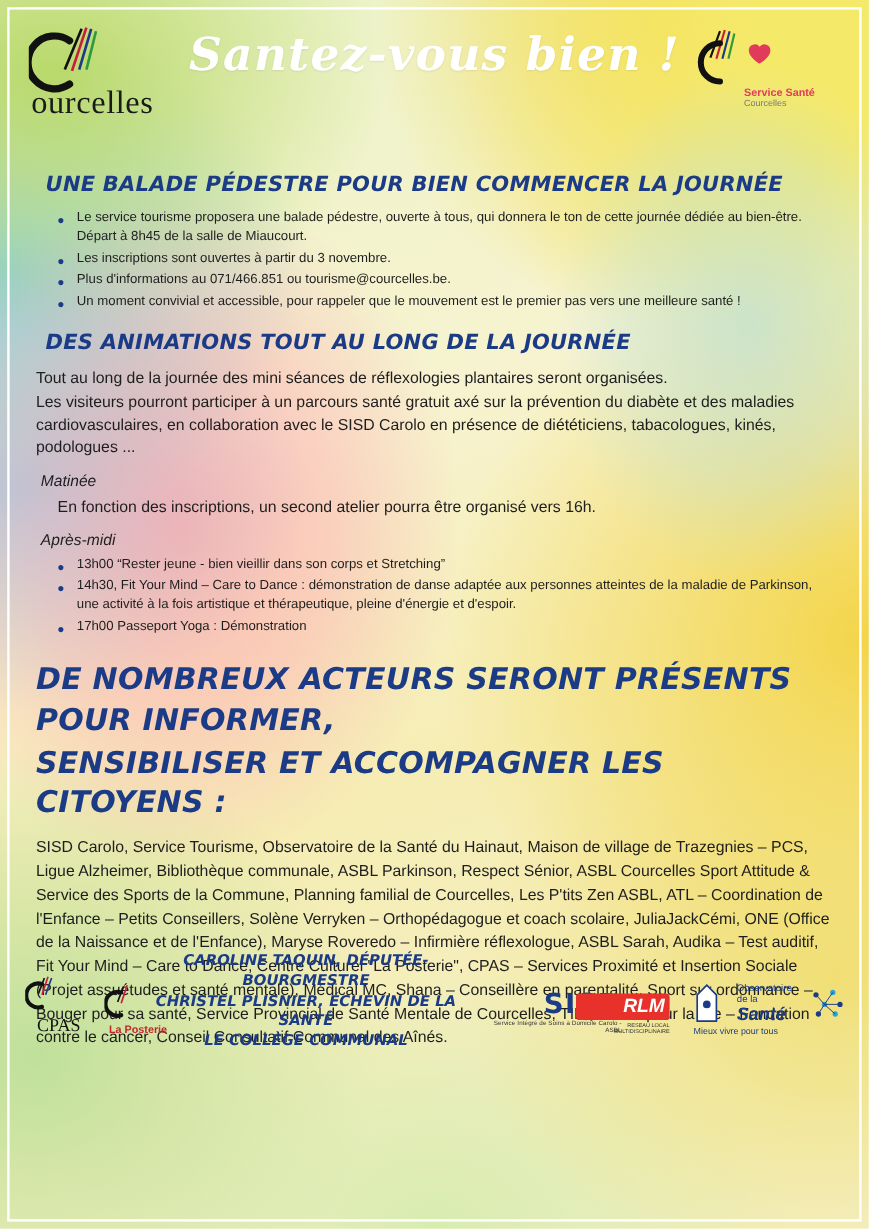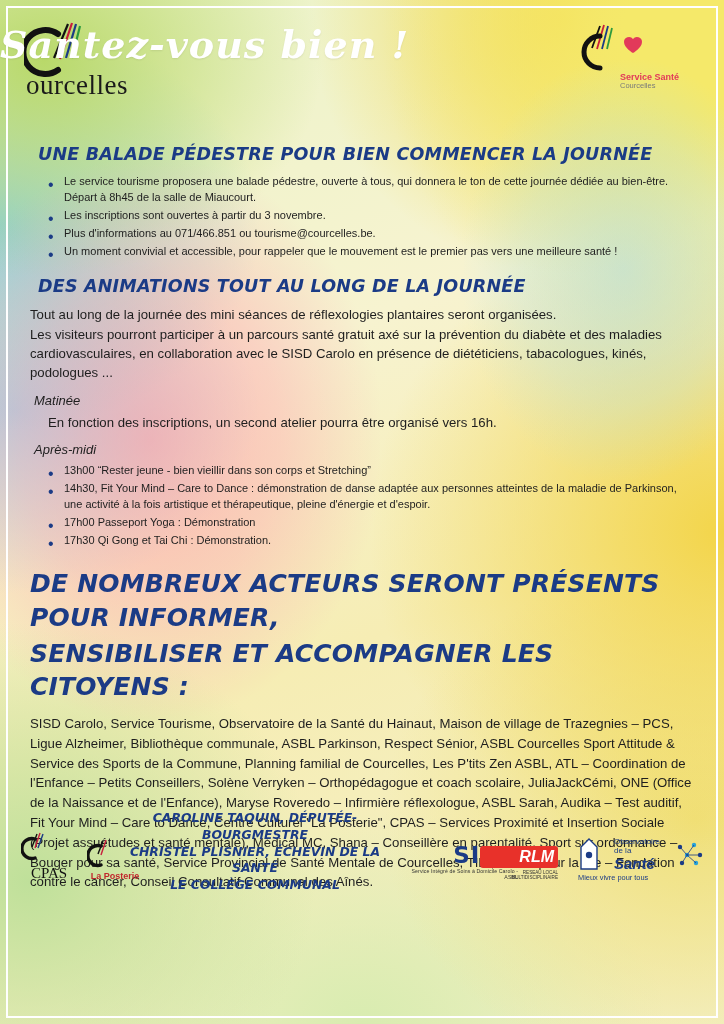--- a/index.html
+++ b/index.html
@@ -69,21 +69,21 @@
     width: 120px; height: 80px;
   }
   .logo-santé .ls-txt {
     position: absolute; left: 42px; top: 50px;
     font-size: 9px; color: #e23a5a; font-weight: bold; line-height: 1.15;
     text-align: left;
   }
   .logo-santé .ls-txt span { display: block; font-size: 7.5px; color: #7a7a7a; font-weight: normal; }
   .main-title {
     position: absolute; left: 0; right: 0; top: 22px;
-    text-align: left;
+    text-align: center;
     font-family: "DejaVu Serif", serif;
     font-style: italic;
     font-weight: bold;
     font-size: 38px;
     color: #ffffff;
     text-shadow: 0 1px 2px rgba(0,0,0,.08);
     letter-spacing: 1px;
   }
 
   
@@ -211,21 +211,20 @@
       <p class="para"> Les visiteurs pourront participer à un parcours santé gratuit axé sur la prévention du diabète et des maladies cardiovasculaires, en collaboration avec le SISD Carolo en présence de diététiciens, tabacologues, kinés, podologues ...</p>
 
       <div class="subhead">Matinée</div>
       <p class="para" style="margin-left:18px">En fonction des inscriptions, un second atelier pourra être organisé vers 16h.</p>
 
       <div class="subhead">Après-midi</div>
       <ul class="bul">
         <li>13h00 “Rester jeune - bien vieillir dans son corps et Stretching”</li>
         <li>14h30, Fit Your Mind – Care to Dance : démonstration de danse adaptée aux personnes atteintes de la maladie de Parkinson, une activité à la fois artistique et thérapeutique, pleine d'énergie et d'espoir.</li>
         <li>17h00 Passeport Yoga : Démonstration</li>
-        <li>17h30 Qi Gong et Tai Chi : Démonstration.</li>
       </ul>
 
       <h2 class="sec big" style="margin-top:18px">DE NOMBREUX ACTEURS SERONT PRÉSENTS POUR INFORMER,</h2>
       <h2 class="sec big" style="margin-top:-8px">SENSIBILISER ET ACCOMPAGNER LES CITOYENS :</h2>
 
       <p class="actors">SISD Carolo, Service Tourisme, Observatoire de la Santé du Hainaut, Maison de village de Trazegnies – PCS, Ligue Alzheimer, Bibliothèque communale, ASBL Parkinson, Respect Sénior, ASBL Courcelles Sport Attitude &amp; Service des Sports de la Commune, Planning familial de Courcelles, Les P'tits Zen ASBL, ATL – Coordination de l'Enfance – Petits Conseillers, Solène Verryken – Orthopédagogue et coach scolaire, JuliaJackCémi, ONE (Office de la Naissance et de l'Enfance), Maryse Roveredo – Infirmière réflexologue, ASBL Sarah, Audika – Test auditif, Fit Your Mind – Care to Dance, Centre Culturel "La Posterie", CPAS – Services Proximité et Insertion Sociale (Projet assuétudes et santé mentale), Médical MC, Shana – Conseillère en parentalité, Sport sur ordonnance – Bouger pour sa santé, Service Provincial de Santé Mentale de Courcelles, TIBI, Relais pour la Vie – Fondation contre le cancer, Conseil Consultatif Communal des Aînés.</p>
     </div>
 
     <div class="footer">
 

